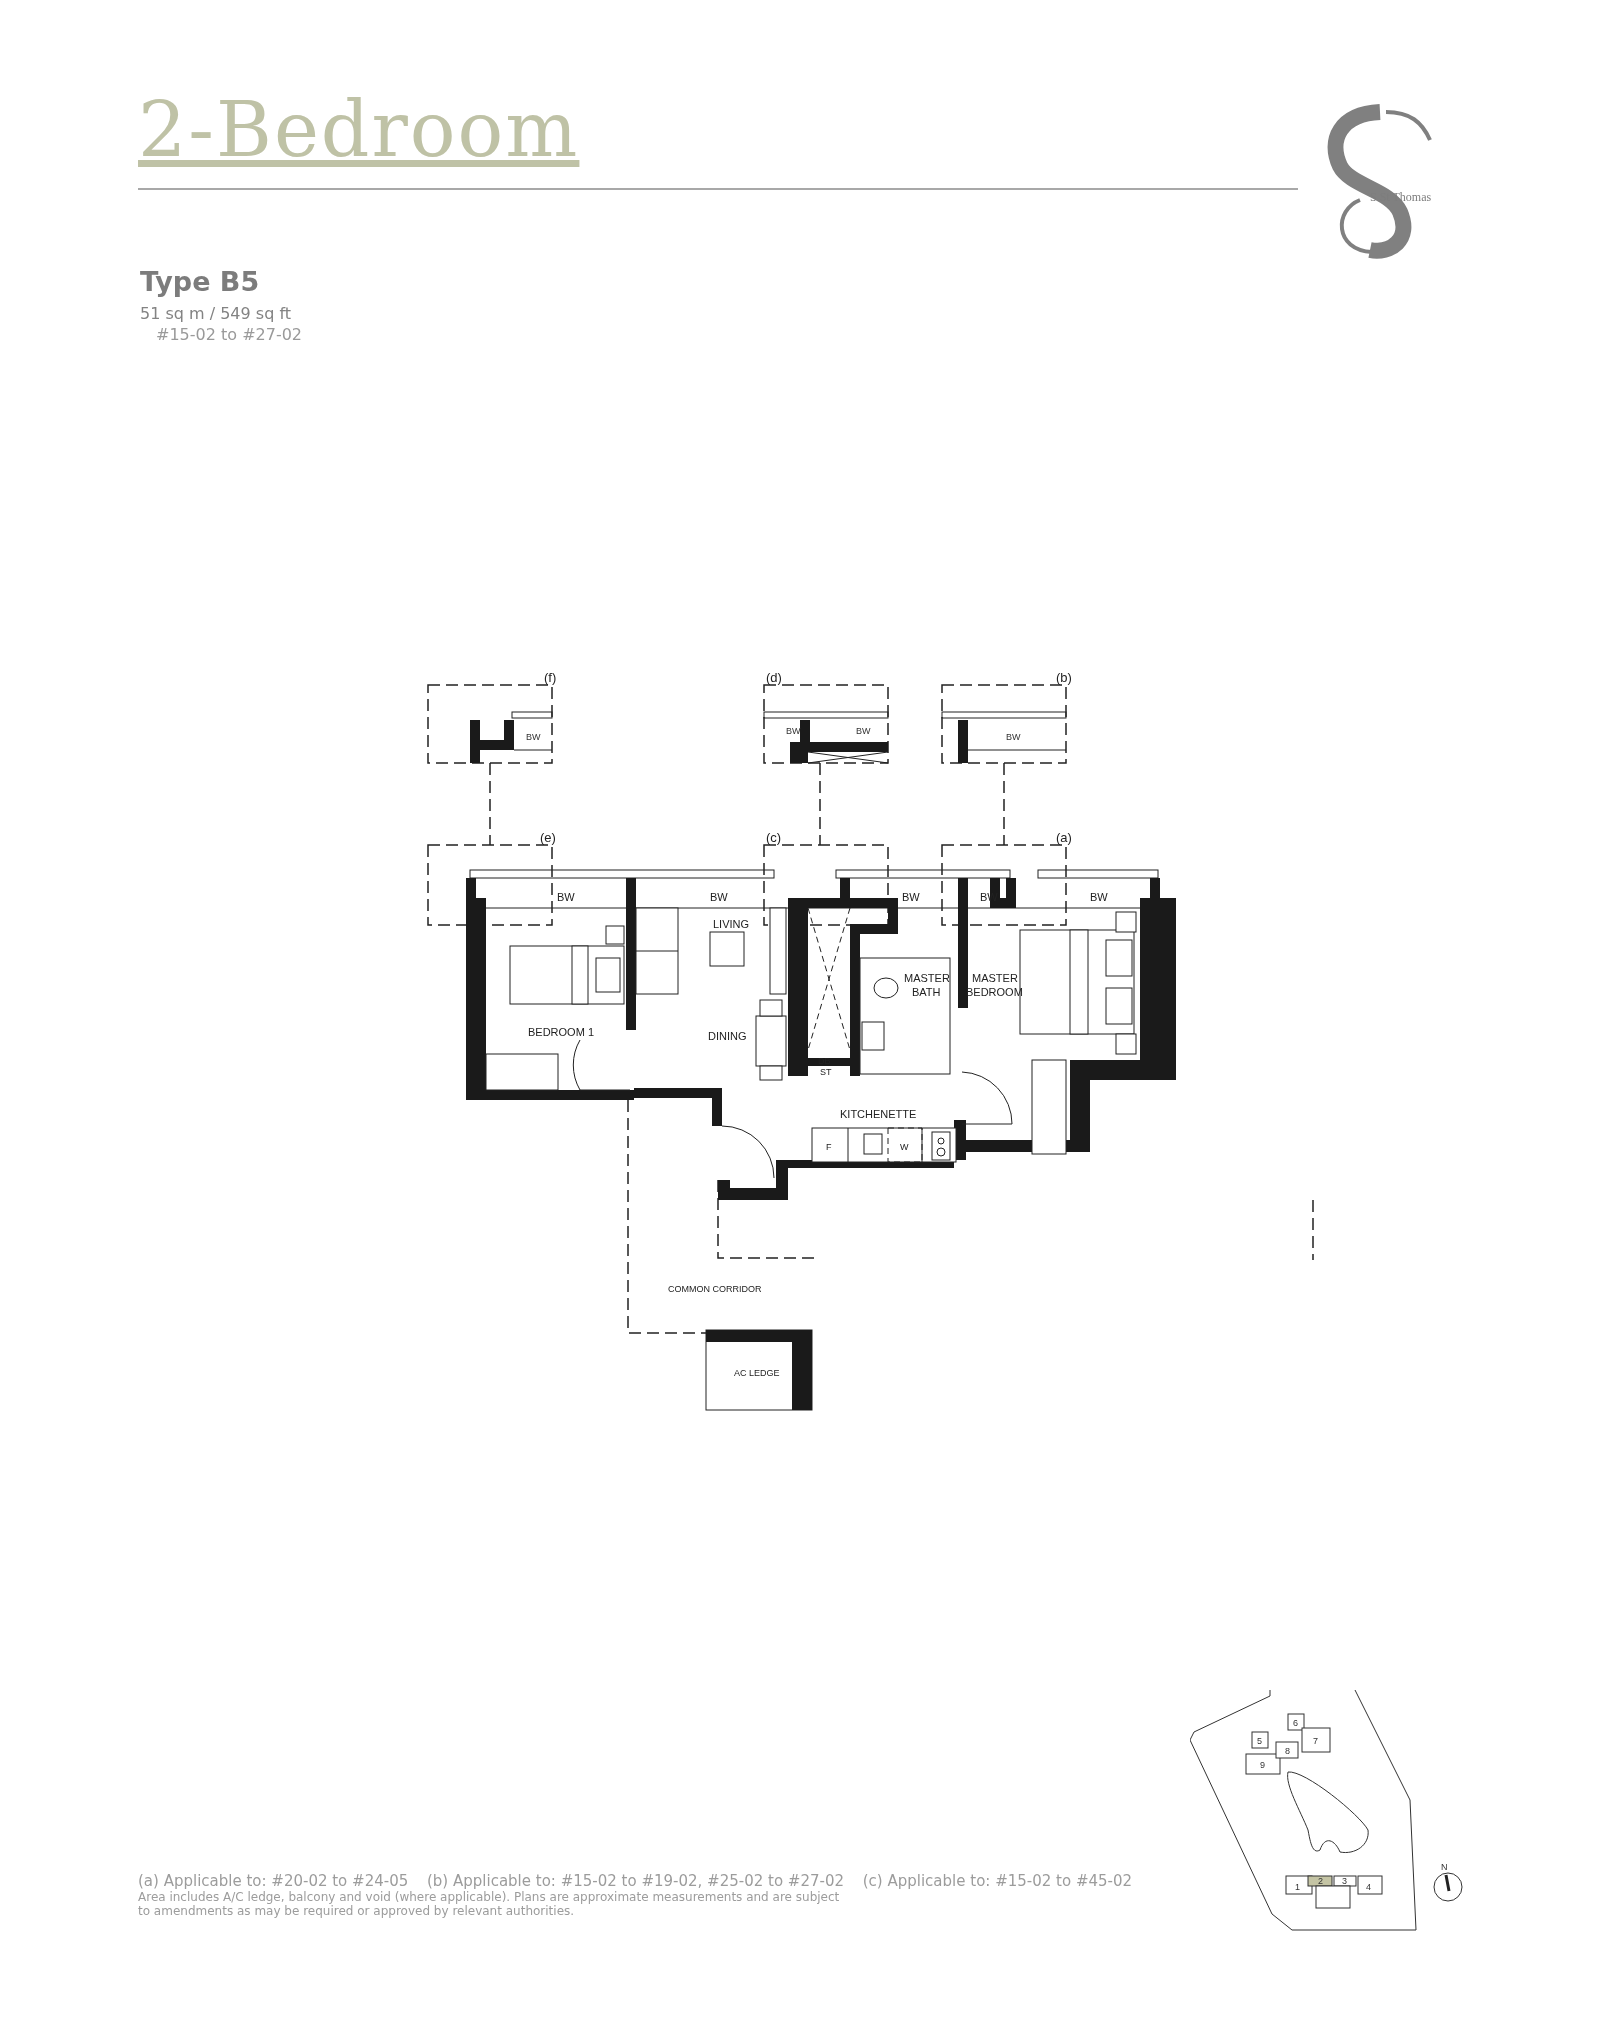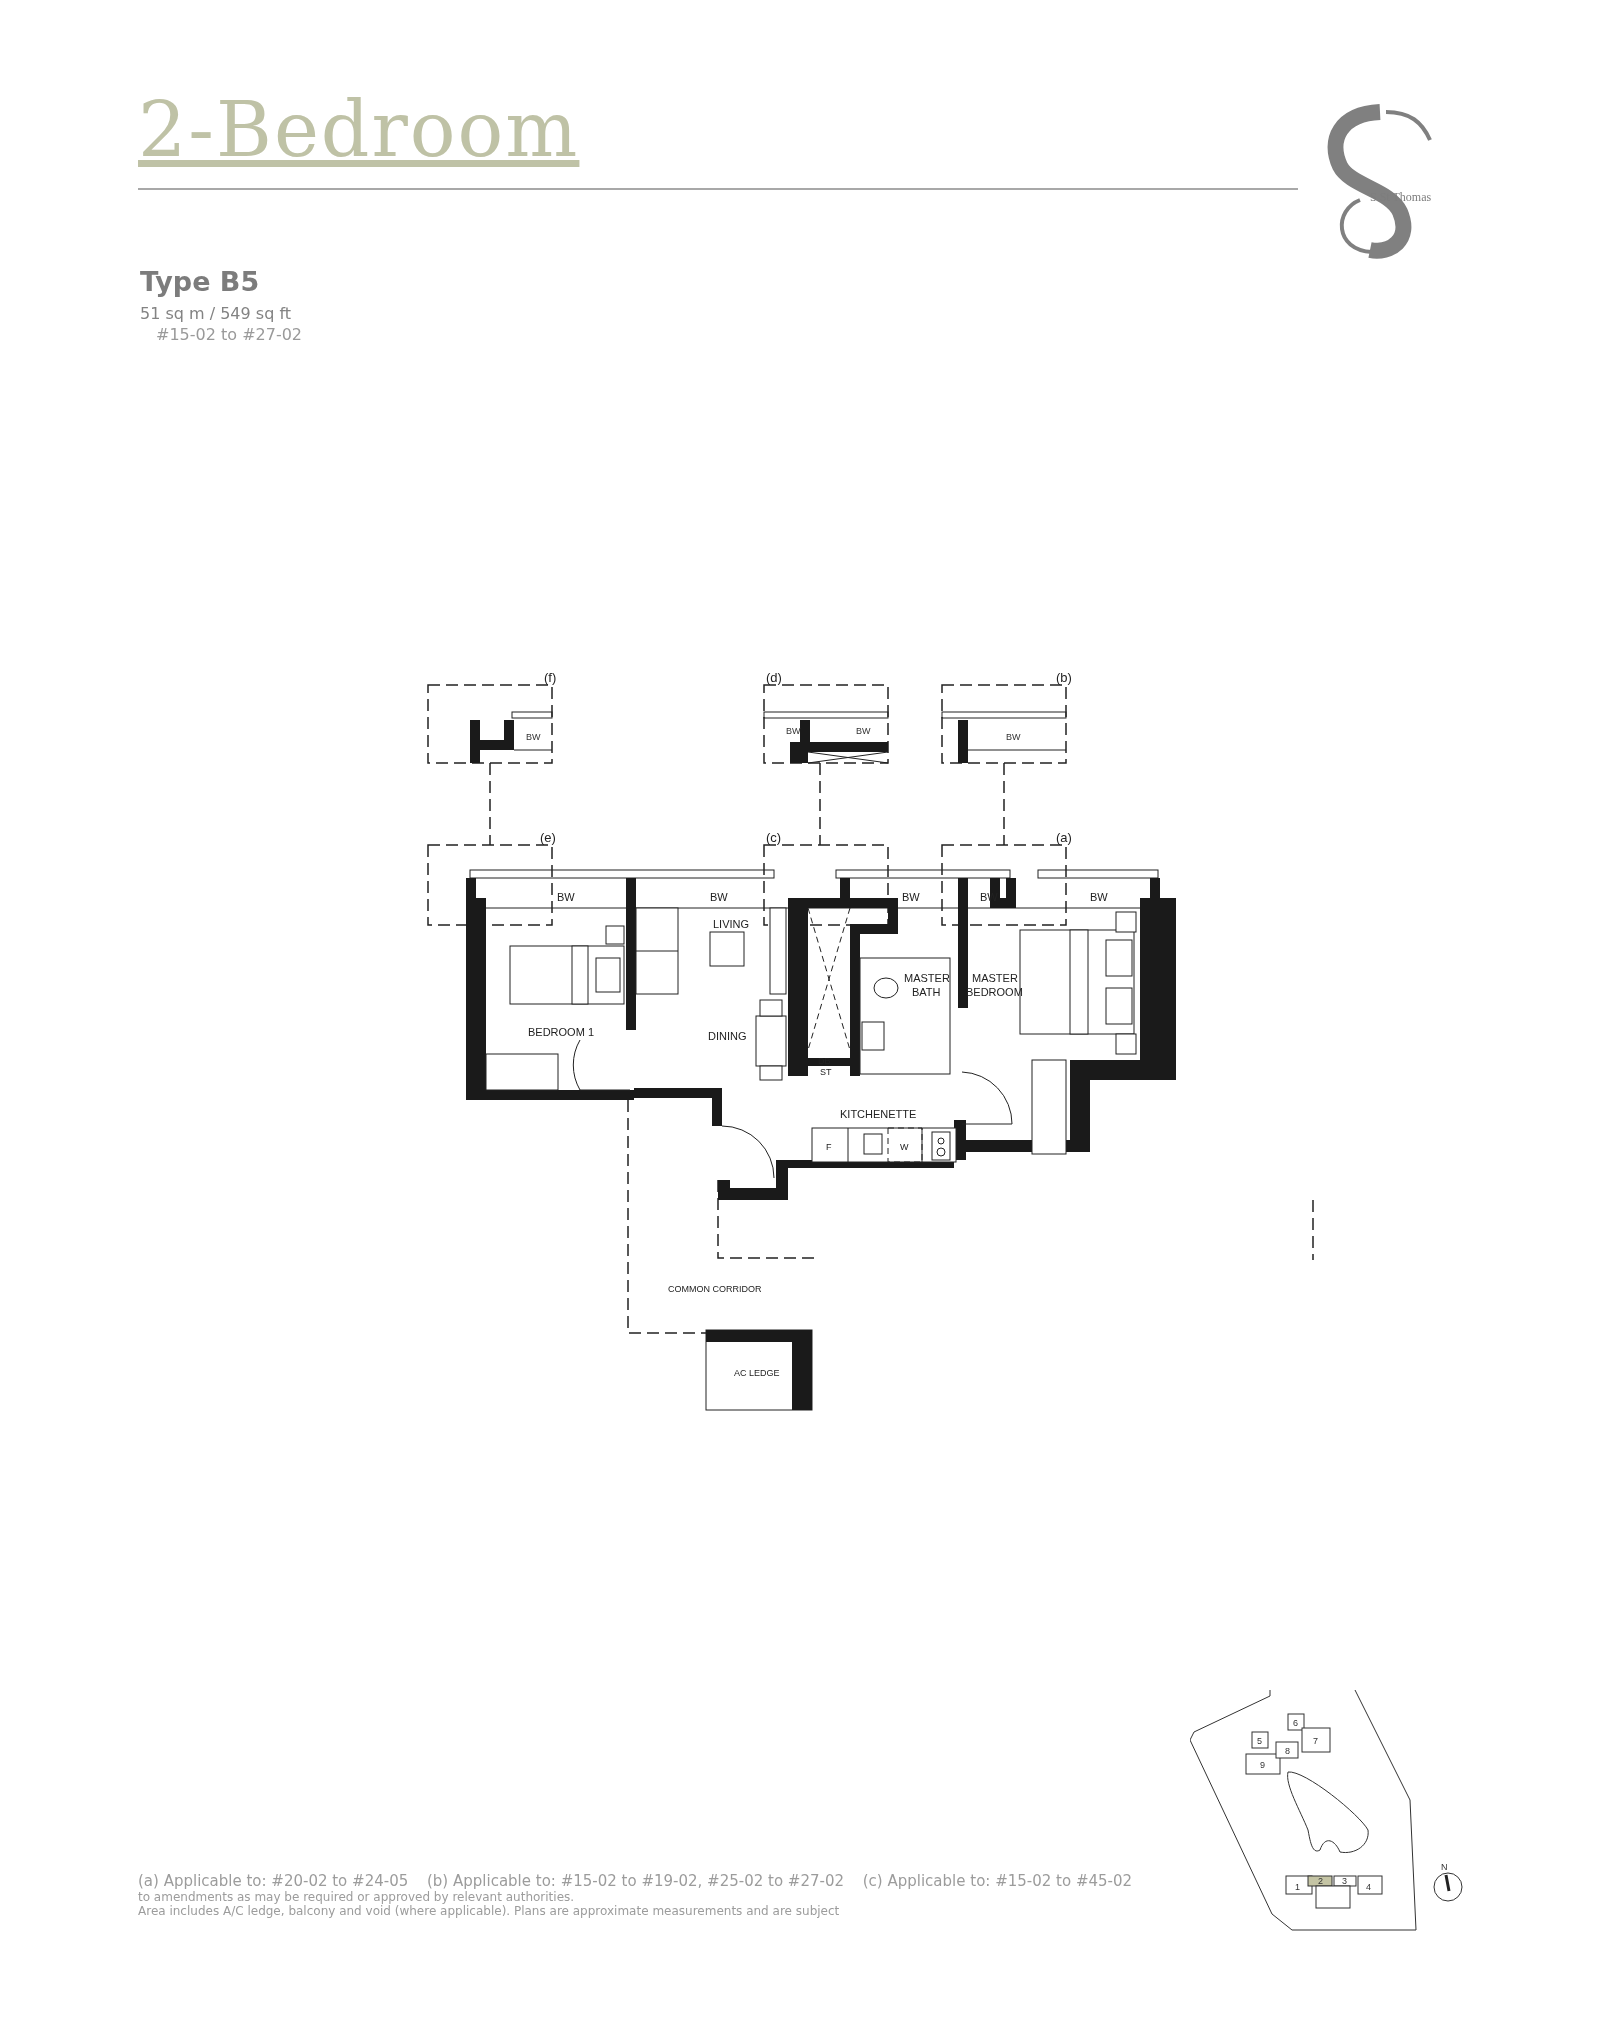--- a/index.html
+++ b/index.html
@@ -204,22 +204,22 @@
     <text x="900" y="1150" font-size="9">W</text>
   </g>
 </svg>
 
 <div class="notes">
   <div class="line">
     <span>(a) Applicable to: #20-02 to #24-05</span>
     <span>(b) Applicable to: #15-02 to #19-02, #25-02 to #27-02</span>
     <span>(c) Applicable to: #15-02 to #45-02</span>
   </div>
+  <div class="small">Area includes A/C ledge, balcony and void (where applicable). Plans are approximate measurements and are subject</div>
   <div class="small">to amendments as may be required or approved by relevant authorities.</div>
-  <div class="small">Area includes A/C ledge, balcony and void (where applicable). Plans are approximate measurements and are subject</div>
 </div>
 
 <svg class="siteplan" viewBox="0 0 300 270">
   <polyline points="80,0 80,6 4,42 0,50 82,224 102,240 226,240 220,110 165,0" fill="none" stroke="#333" stroke-width="1"></polyline>
   <g fill="#fff" stroke="#333" stroke-width="1">
     <rect x="62" y="42" width="16" height="16"></rect>
     <rect x="98" y="24" width="16" height="16"></rect>
     <rect x="112" y="38" width="28" height="24"></rect>
     <rect x="56" y="64" width="34" height="20"></rect>
     <rect x="86" y="52" width="22" height="16"></rect>

